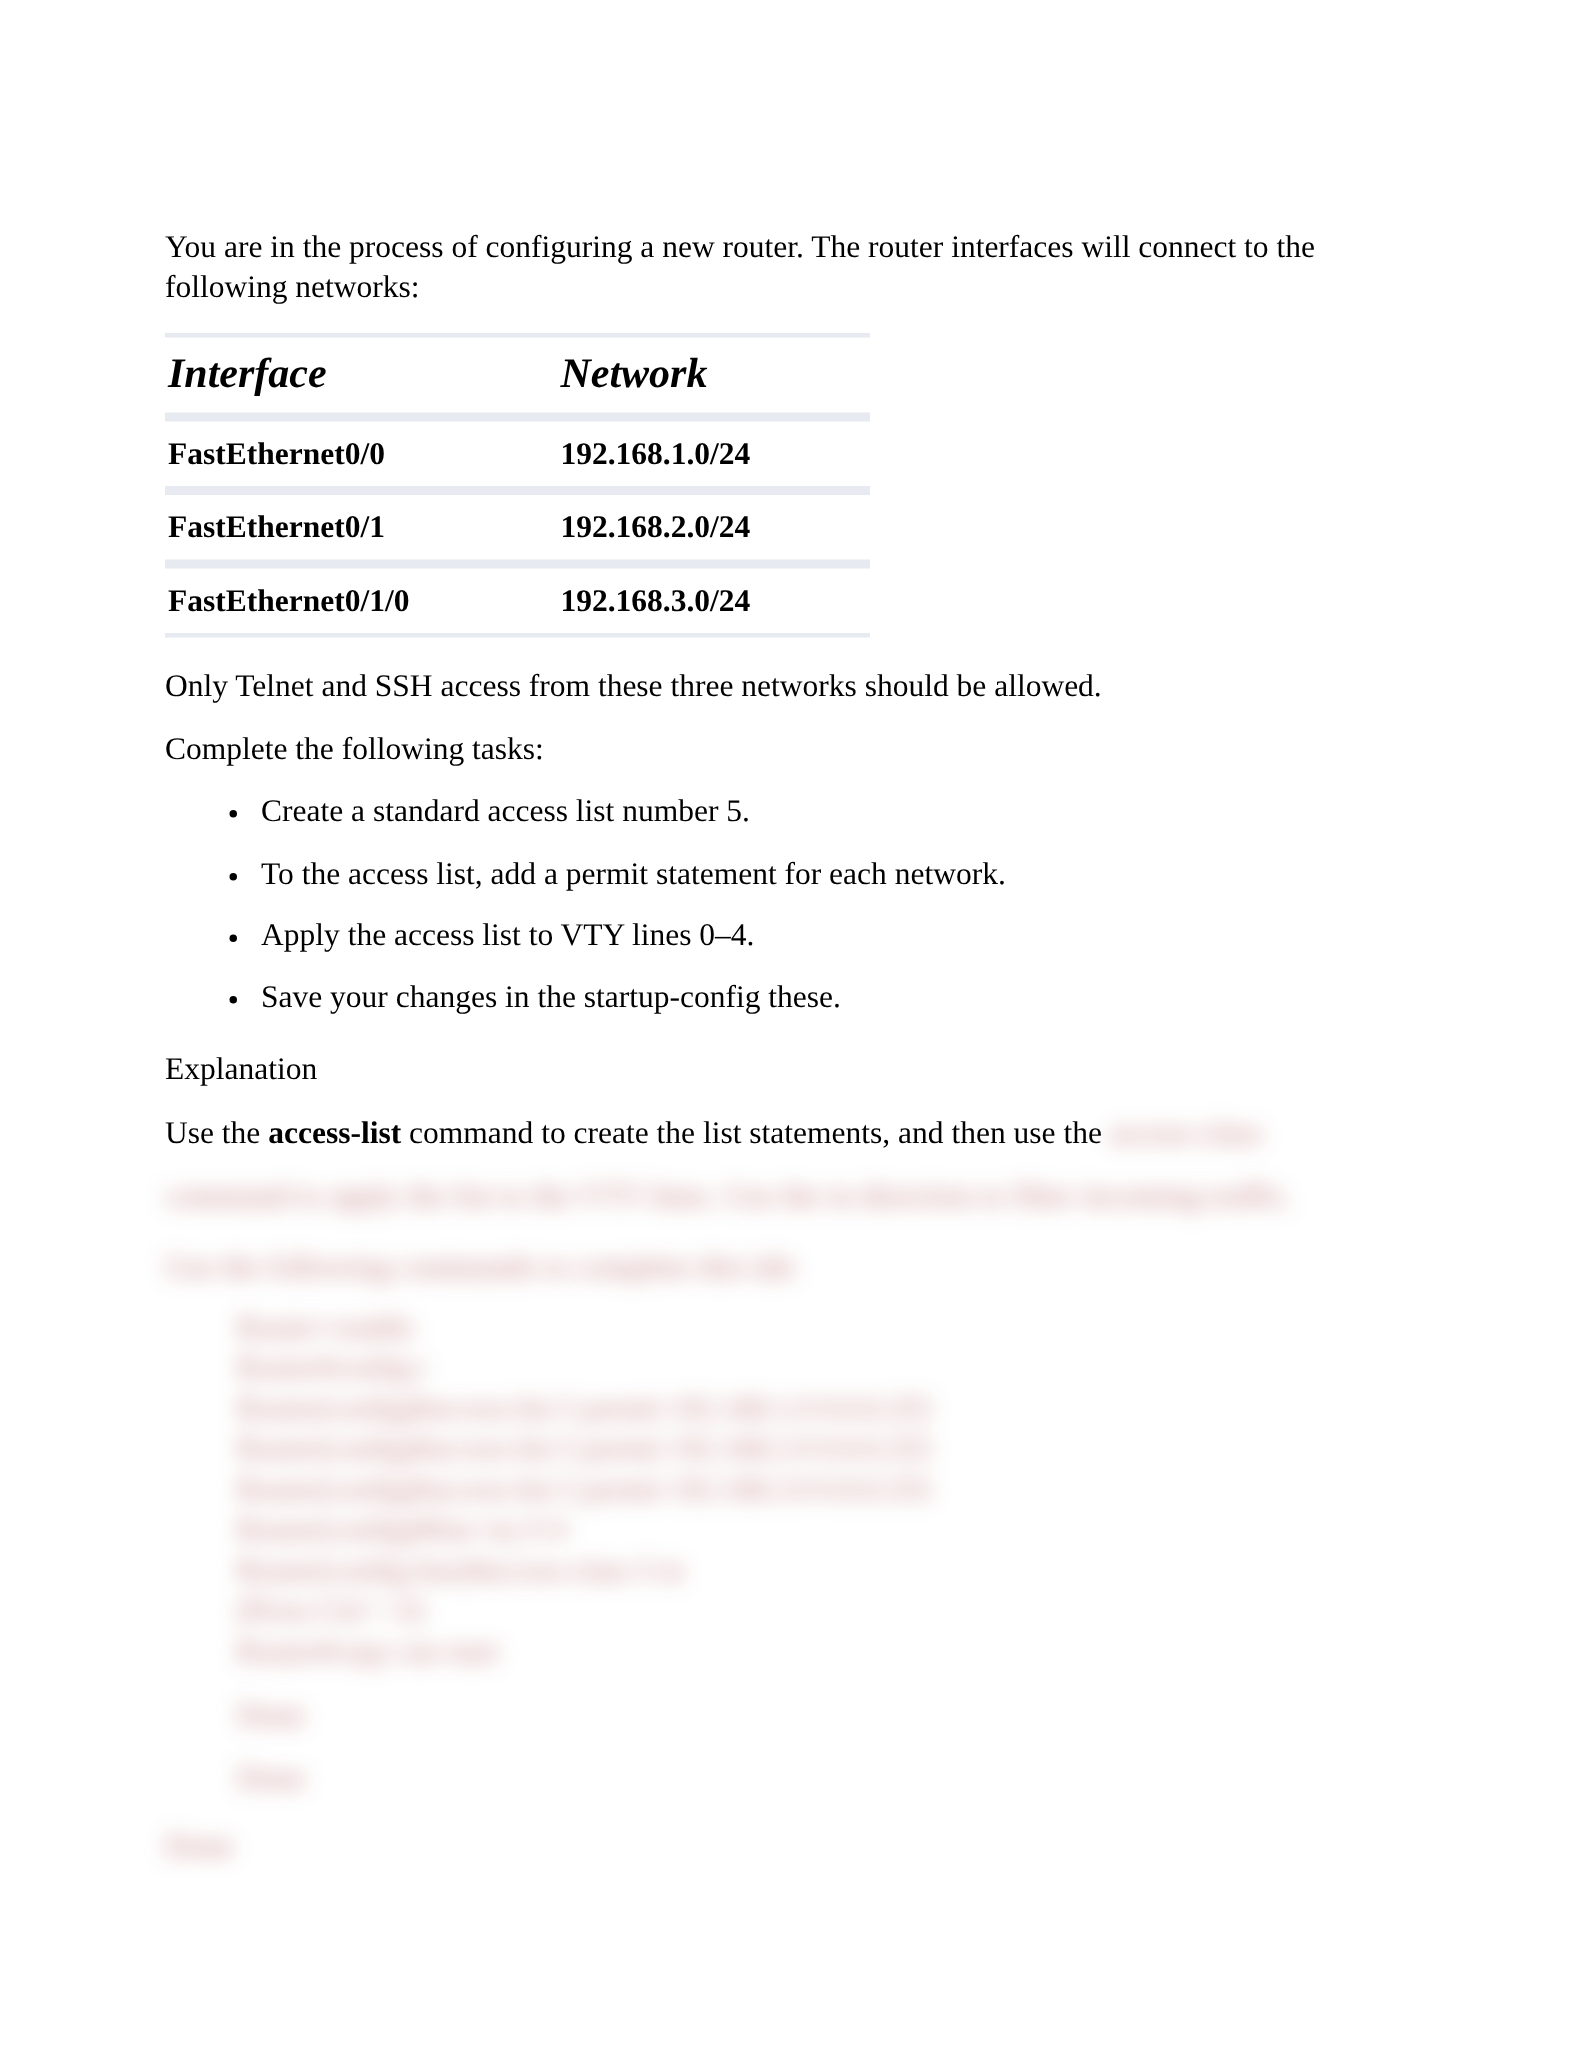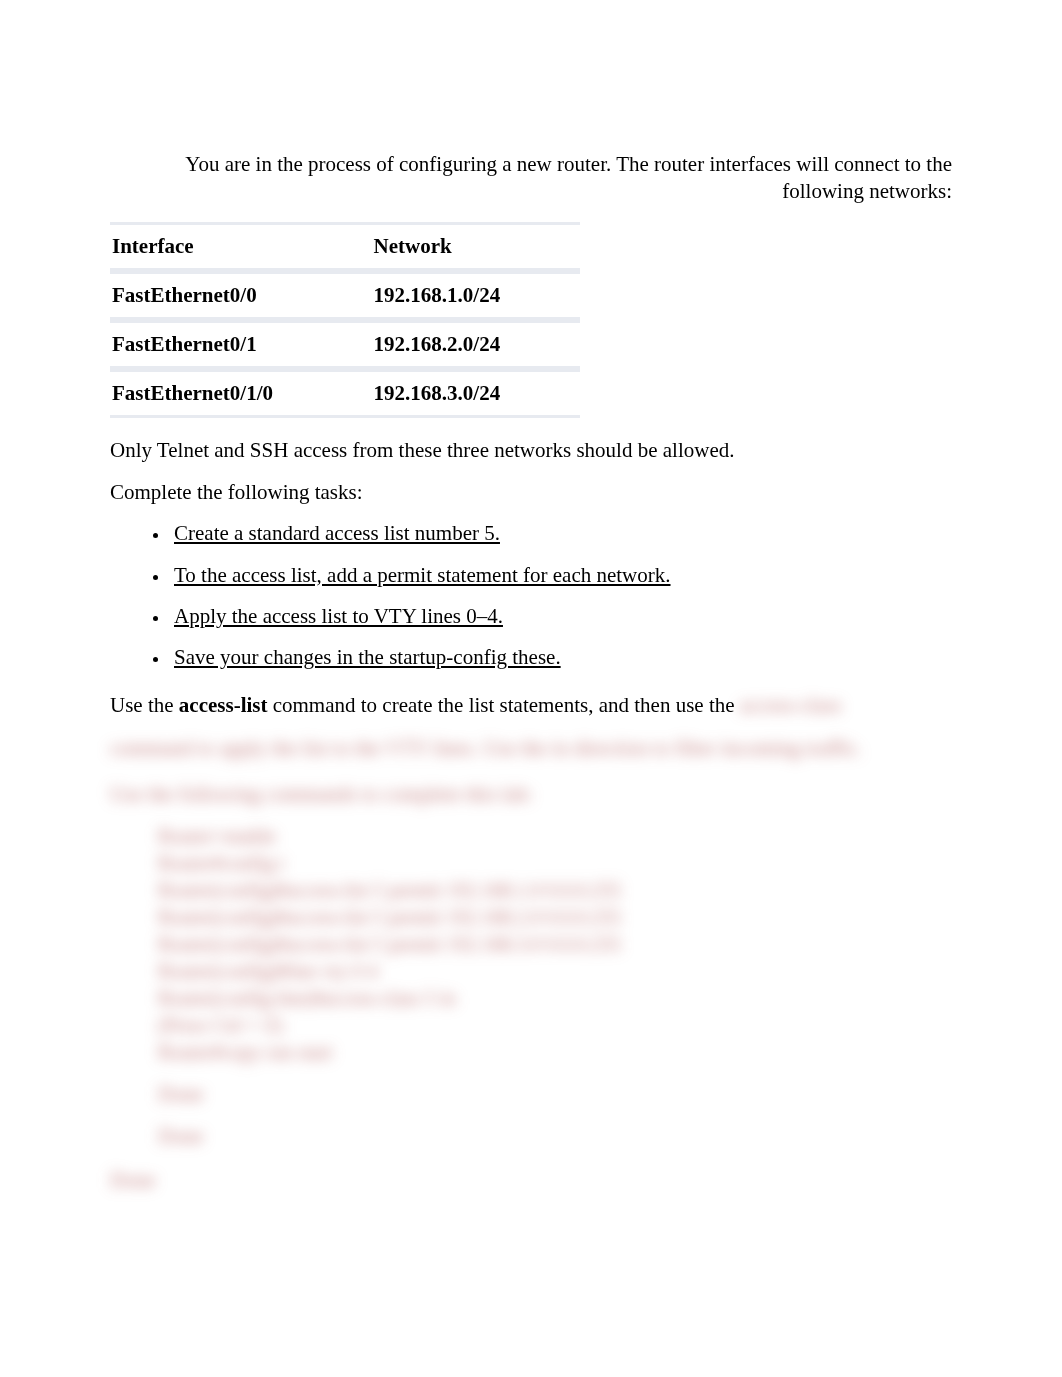--- a/index.html
+++ b/index.html
@@ -13,50 +13,49 @@
     .page {
       width: 1062px;
       min-height: 1377px;
       box-sizing: border-box;
       padding: 130px 110px 60px 110px;
       position: relative;
     }
     .intro {
       line-height: 1.3;
       margin-bottom: 16px;
-      text-align: right;
     }
     table.network-table {
       border-collapse: separate;
       border-spacing: 0;
       width: 470px;
       margin-bottom: 18px;
     }
     table.network-table th,
     table.network-table td {
       text-align: left;
       padding: 9px 6px 9px 2px;
       border-top: 3px solid rgba(120,140,170,0.18);
       border-bottom: 3px solid rgba(120,140,170,0.18);
     }
     table.network-table th {
       font-weight: bold;
-      font-size: 21px;
+      font-size: 28px;
+      font-style: italic;
     }
     table.network-table td {
       font-weight: bold;
     }
     .para {
       margin: 14px 0;
       line-height: 1.35;
     }
     ul.tasks {
       margin: 10px 0 20px 0;
       padding-left: 60px;
-      text-decoration: underline;
     }
     ul.tasks li {
       margin: 14px 0;
       padding-left: 4px;
       line-height: 1.3;
     }
     ul.tasks li::marker {
       font-size: 18px;
     }
     strong.bold {
@@ -134,20 +133,21 @@
 
   <p class="para">Complete the following tasks:</p>
 
   <ul class="tasks">
     <li>Create a standard access list number 5.</li>
     <li>To the access list, add a permit statement for each network.</li>
     <li>Apply the access list to VTY lines 0–4.</li>
     <li>Save your changes in the startup-config these.</li>
   </ul>
 
+  <p class="para">Explanation</p>
 
   <p class="para">
     <span>Use the </span><strong class="bold">access-list</strong><span> command to create the list statements, and then use the </span><span class="blur-inline">access-class</span>
   </p>
 
   <div class="blur-block blur-line2">command to apply the list to the VTY lines. Use the in direction to filter incoming traffic.</div>
 
   <div class="blur-block blur-heading">Use the following commands to complete this lab:</div>
 
   <div class="blur-block code-block">

